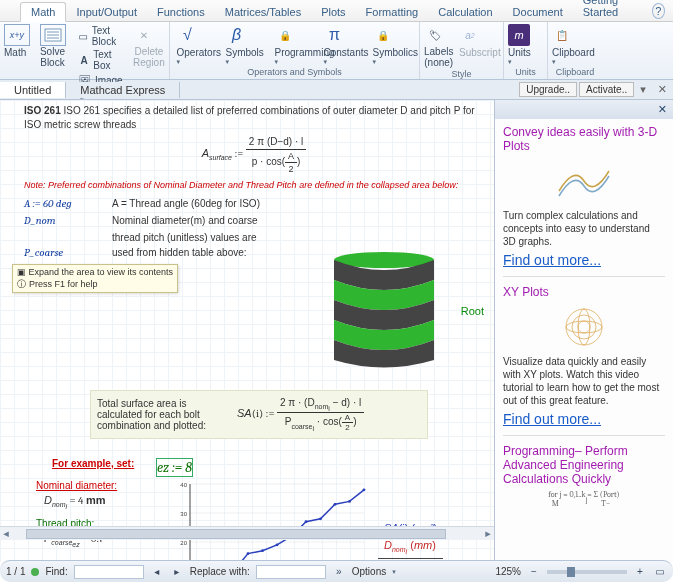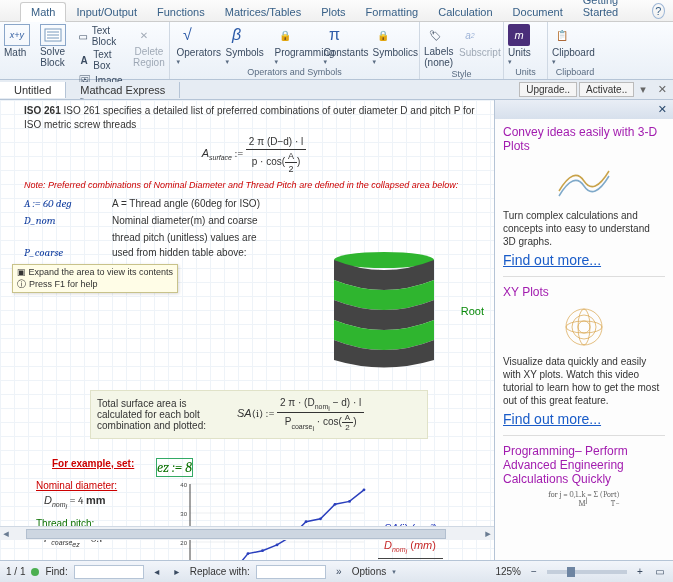--- a/index.html
+++ b/index.html
@@ -77,21 +77,21 @@
 .side-hdr { background: linear-gradient(#e9eef6,#d7e0ec); padding: 3px 6px; font-size: 11px; color: #2b4a6e; display: flex; align-items: center; }
 .side-hdr .x { margin-left: auto; cursor: pointer; }
 .side-body { padding: 6px 8px; font-size: 10px; color: #333; overflow: hidden; }
 .side-body h3 { font-size: 12px; font-weight: normal; color: #a21caf; margin-bottom: 4px; }
 .side-body p { font-size: 10px; line-height: 1.3; margin: 4px 0; }
 .side-body a { color: #1a5cc8; text-decoration: underline; font-size: 14px; }
 .side-thumb { width: 70px; height: 48px; margin: 4px auto; display: flex; align-items: center; justify-content: center; }
 .side-sep { height: 1px; background: #ddd; margin: 8px 0; }
 
 
-.status { position: absolute; left: 0; right: 0; bottom: 0; height: 22px; background: linear-gradient(#f2f5fa,#dfe6ef); border-top: 1px solid #b5c4d6; display: flex; align-items: center; gap: 6px; padding: 0 6px; font-size: 10px; color: #333; }
+.status { position: absolute; left: 0; right: 0; bottom: 0; height: 22px; background: linear-gradient(#f2f5fa,#dfe6ef); border-top: 1px solid #b5c4d6; display: flex; align-items: center; gap: 6px; padding: 0 6px; font-size: 10px; color: #333; border-radius: 10px; }
 .status .dot { width: 8px; height: 8px; border-radius: 50%; background: #4caf50; }
 .status input { height: 14px; font-size: 10px; border: 1px solid #b5c4d6; padding: 0 3px; }
 .status .find-in { width: 70px; }
 .status .repl-in { width: 70px; }
 .status .zoom-track { width: 80px; height: 4px; background: #c4cedb; position: relative; }
 .status .zoom-thumb { position: absolute; top: -3px; width: 8px; height: 10px; background: #6e85a2; left: 20px; }
 .sbtn { width: 14px; height: 14px; display: inline-flex; align-items: center; justify-content: center; color: #3a4b61; cursor: pointer; }
 
 .hscroll { position: absolute; left: 0; bottom: 22px; height: 14px; width: 494px; background: #eef1f5; border-top: 1px solid #cfd8e3; display: flex; align-items: center; }
 .hscroll .thumb { width: 420px; height: 10px; margin-left: 14px; background: #cdd6e1; border: 1px solid #b2bfcf; }
@@ -425,21 +425,21 @@
               <circle cx="35" cy="22" r="6"></circle>
               <ellipse cx="35" cy="22" rx="18" ry="6"></ellipse>
               <ellipse cx="35" cy="22" rx="6" ry="18"></ellipse>
             </g>
           </svg>
       </div>
       <p>Visualize data quickly and easily with XY plots.  Watch this video tutorial to learn how to get the most out of this great feature.</p>
       <a href="#">Find out more...</a>
       <div class="side-sep"></div>
       <h3>Programming– Perform Advanced Engineering Calculations Quickly</h3>
-      <div class="side-thumb" style="font-family:Cambria,serif;font-size:8px;color:#666;text-align:right;width:auto;height:auto">
+      <div class="side-thumb" style="font-family:Cambria,serif;font-size:8px;color:#666;text-align:left;width:auto;height:auto">
         for j = 0,1..k<br>&nbsp;&nbsp;M<sub>j</sub> = Σ (Port)<br>&nbsp;&nbsp;&nbsp;&nbsp;&nbsp;&nbsp;&nbsp;&nbsp;T−
       </div>
     </div>
   </div>
 </div>
 
 <div class="status">
   <span>1 / 1</span>
   <span class="dot"></span>
   <span>Find:</span>

